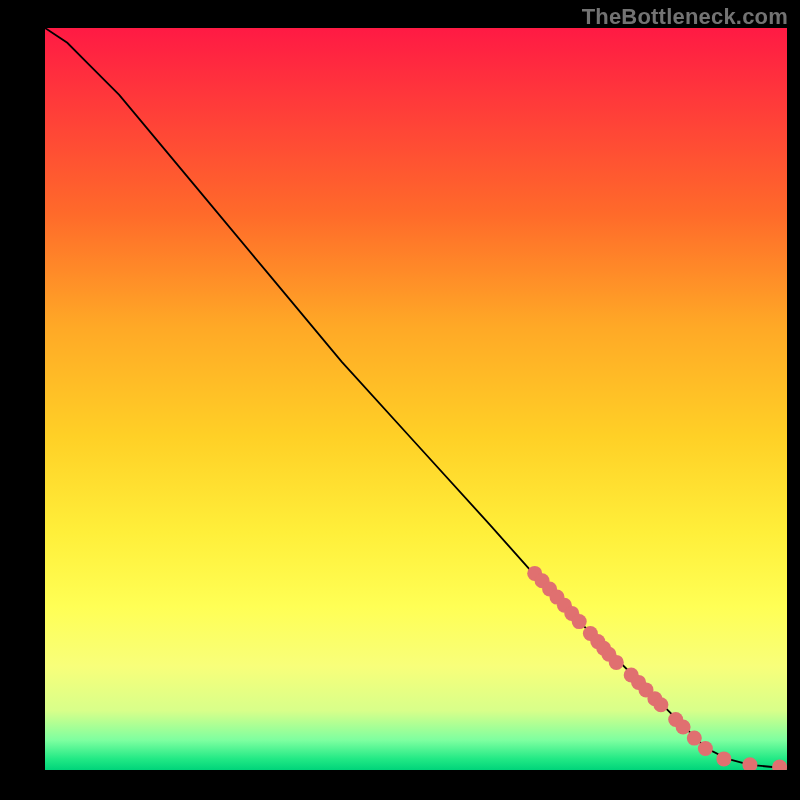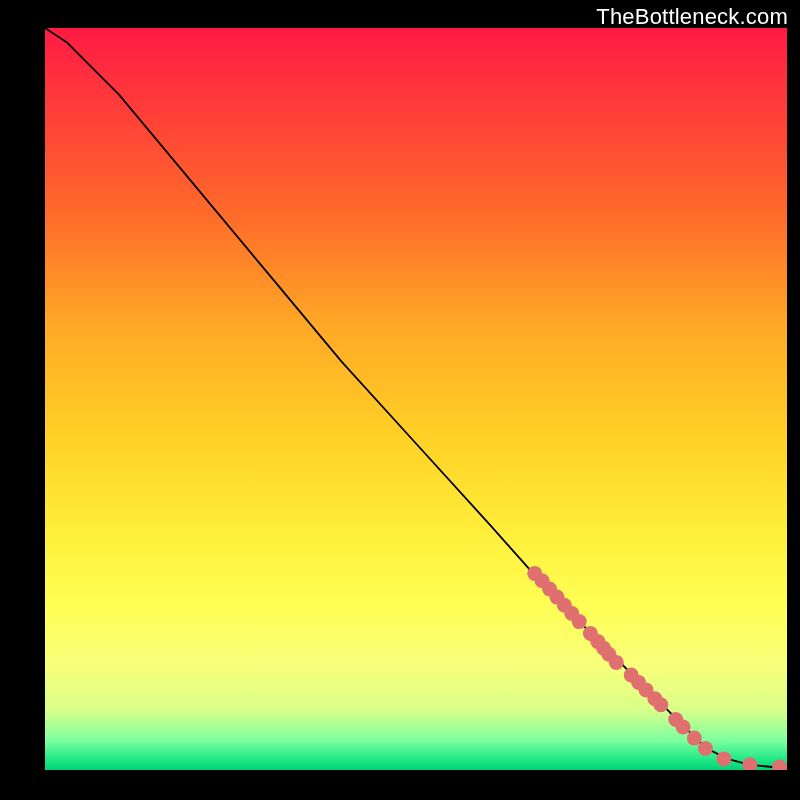--- a/index.html
+++ b/index.html
@@ -36,23 +36,23 @@
       #d8ff8a 92%,
       #7dffa0 96%,
       #22e985 98.5%,
       #00d47a 100%
     );
   }
   .attribution {
     position: absolute;
     top: 4px;
     right: 12px;
-    color: #ffffff;
+    color: #737373;
     font-size: 22px;
-    font-weight: 400;
+    font-weight: 700;
     letter-spacing: 0.2px;
   }
   svg.curve {
     position: absolute;
     left: 0;
     top: 0;
     width: 742px;
     height: 742px;
   }
   .dot {

